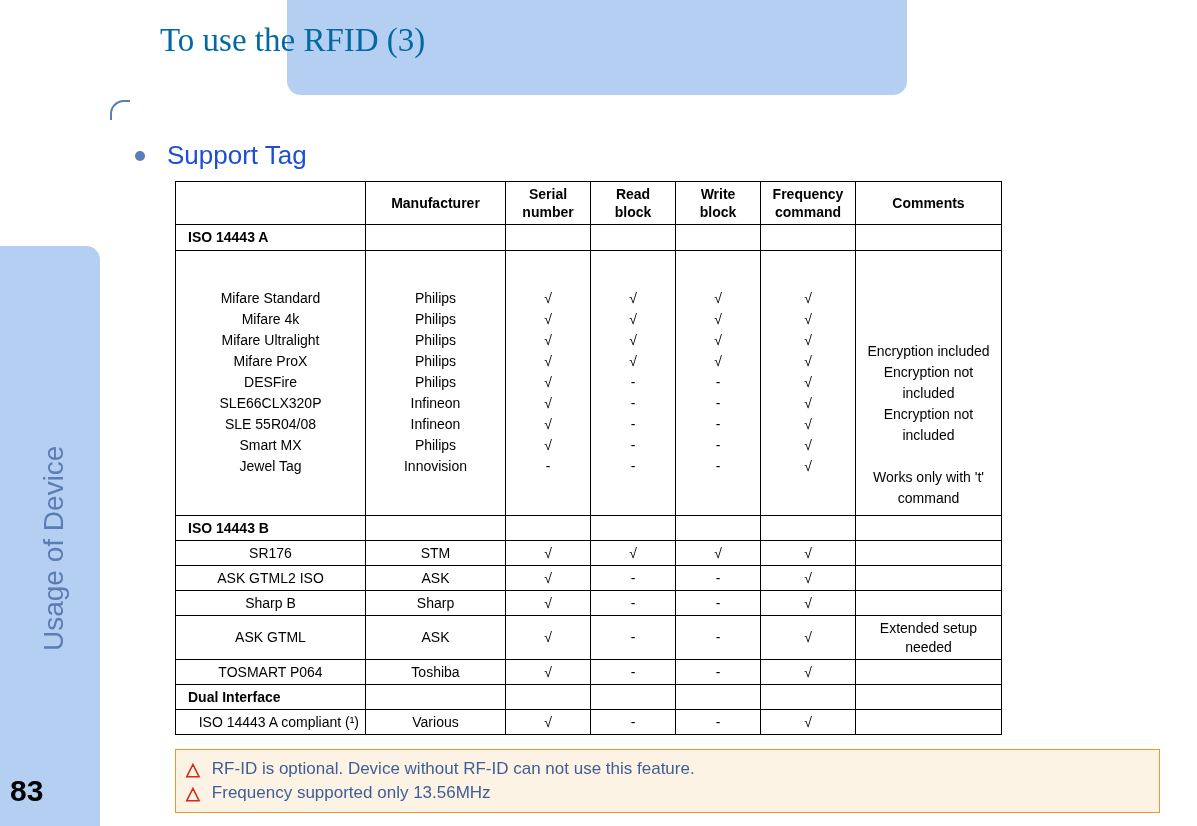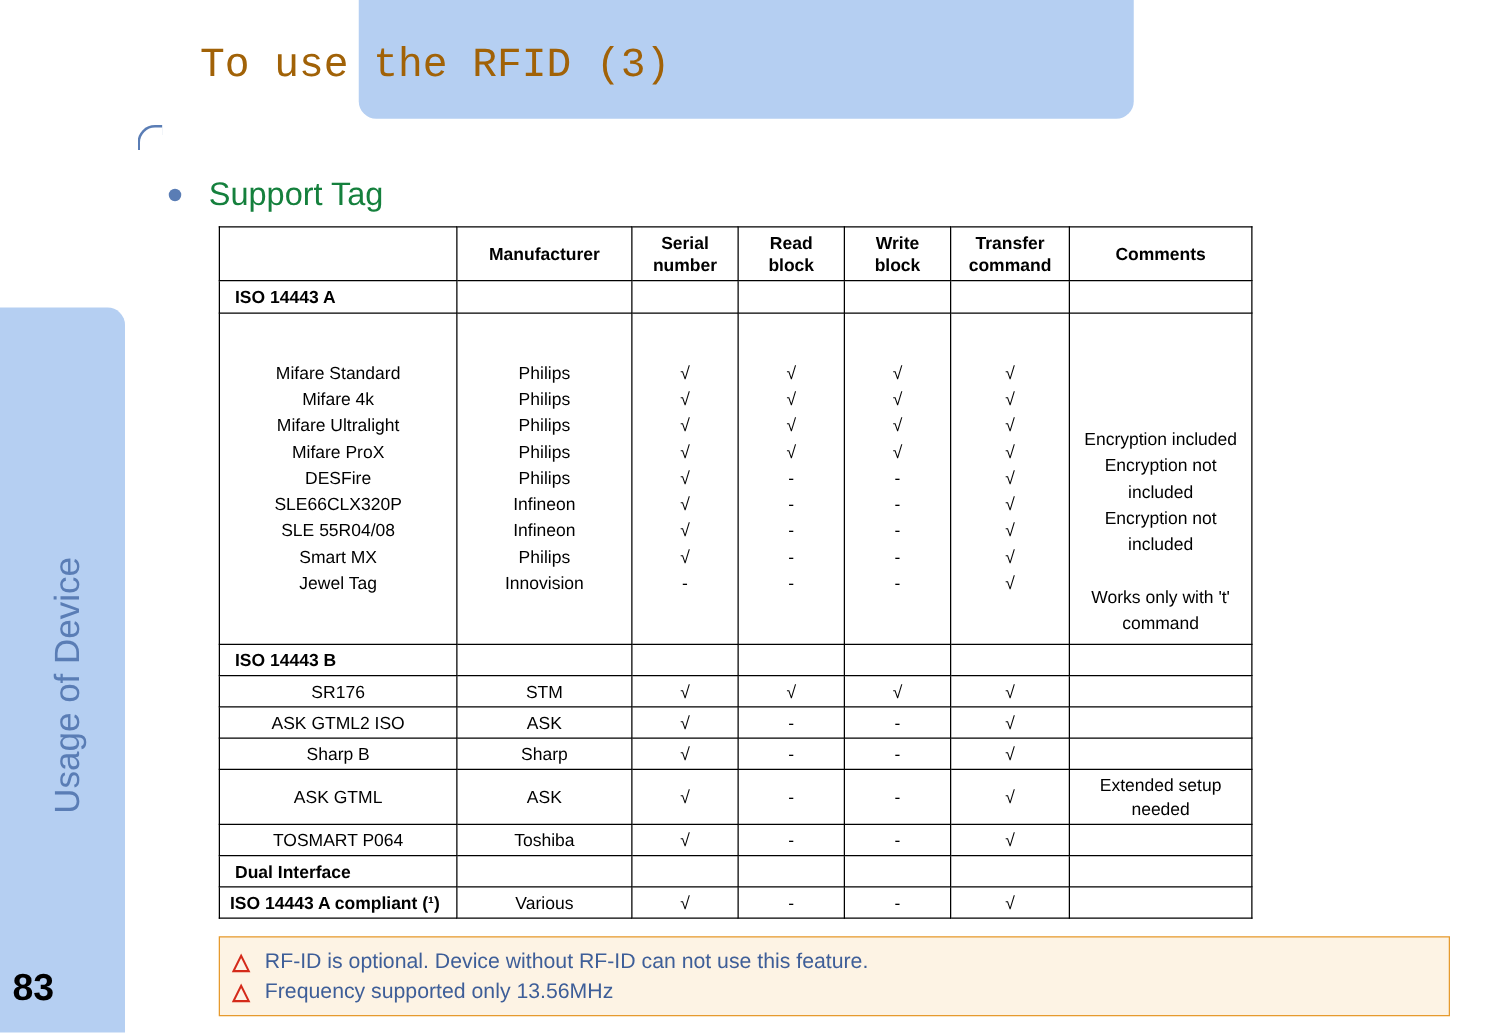--- a/index.html
+++ b/index.html
@@ -20,23 +20,22 @@
     height: 95px;
     background: #b5cff2;
     border-bottom-left-radius: 14px;
     border-bottom-right-radius: 14px;
   }
   .title {
     position: absolute;
     top: 22px;
     left: 160px;
     font-size: 33px;
-    color: #a16207;
-    font-family: Liberation Mono, monospace;
-    margin-top: 12px;
+    color: #0369a1;
+    font-family: Liberation Serif, serif;
   }
   .sidebar {
     position: absolute;
     left: 0;
     bottom: 0;
     width: 100px;
     height: 580px;
     background: #b5cff2;
     border-top-right-radius: 14px;
   }
@@ -74,21 +73,21 @@
   }
   .bullet {
     width: 10px;
     height: 10px;
     border-radius: 50%;
     background: #5a7db5;
     margin-right: 22px;
   }
   .section-title {
     font-size: 26px;
-    color: #15803d;
+    color: #1d4ed8;
     font-family: Verdana, Arial, sans-serif;
   }
   .table-wrap {
     margin-left: 55px;
     width: 827px;
   }
   table {
     border-collapse: collapse;
     width: 100%;
     font-size: 14px;
@@ -160,21 +159,21 @@
 
   <div class="table-wrap">
     <table>
       <thead>
         <tr>
           <th style="width:190px"></th>
           <th style="width:140px">Manufacturer</th>
           <th style="width:85px">Serial number</th>
           <th style="width:85px">Read block</th>
           <th style="width:85px">Write block</th>
-          <th style="width:95px">Transfer command</th>
+          <th style="width:95px">Frequency command</th>
           <th>Comments</th>
         </tr>
       </thead>
       <tbody id="tbody">
           <tr>
             <td class="left">ISO 14443 A</td>
             <td></td>
             <td></td>
             <td></td>
             <td></td>
@@ -303,21 +302,21 @@
           <tr>
             <td class="left">Dual Interface</td>
             <td></td>
             <td></td>
             <td></td>
             <td></td>
             <td></td>
             <td></td>
           </tr>
           <tr>
-            <td style="text-align: left; padding-left: 8px; font-weight: bold; margin-top: 44px;">ISO 14443 A compliant (¹)</td>
+            <td style="text-align: right; padding-left: 8px; font-weight: normal; margin-top: 44px;">ISO 14443 A compliant (¹)</td>
             <td>Various</td>
             <td>√</td>
             <td>-</td>
             <td>-</td>
             <td>√</td>
             <td></td>
           </tr>
         </tbody>
     </table>
   </div>

